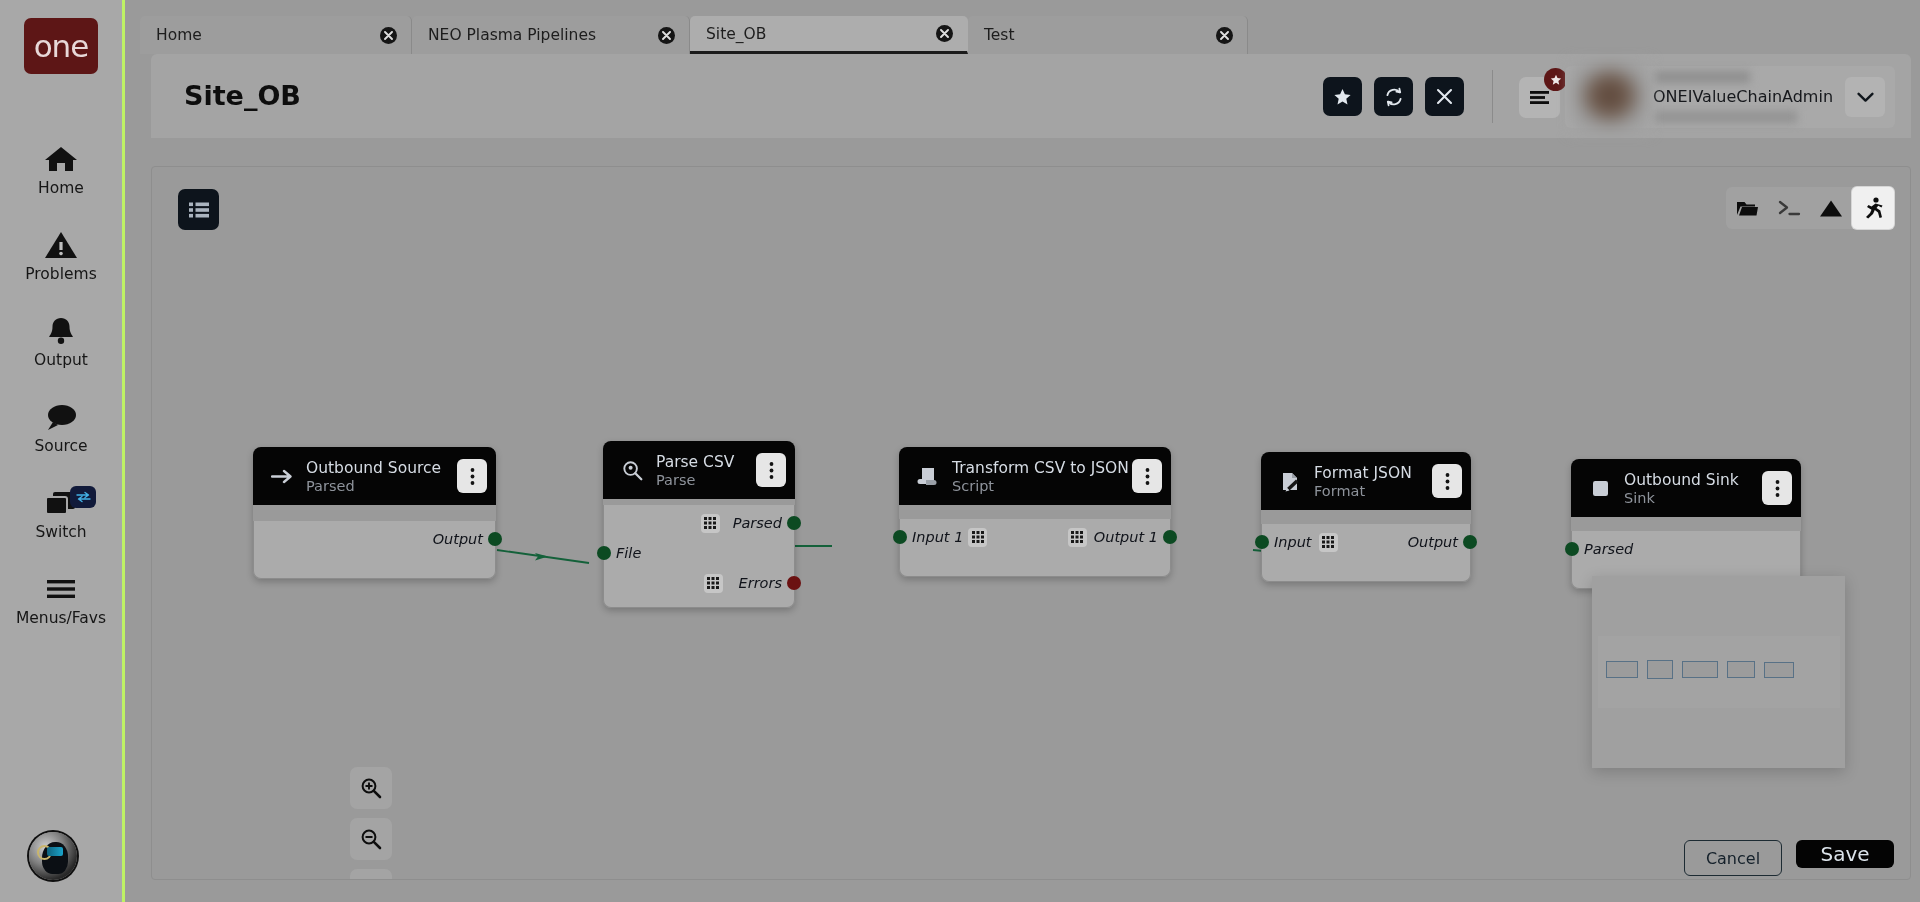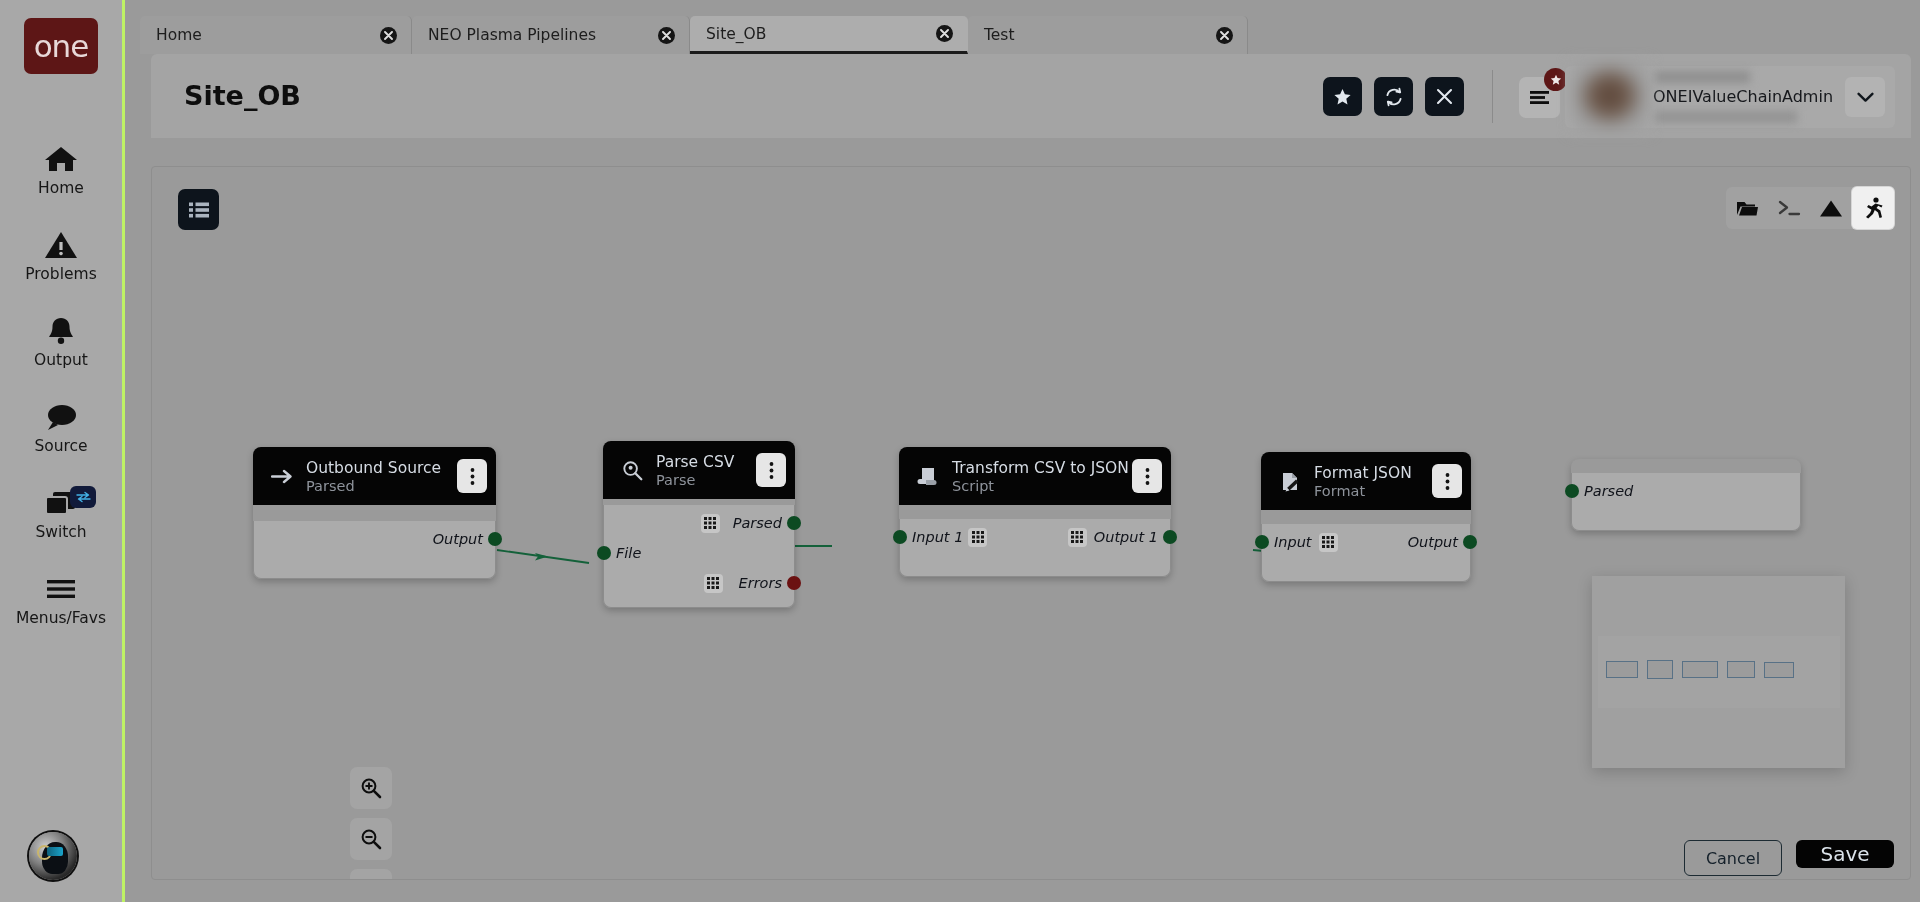--- a/index.html
+++ b/index.html
@@ -694,20 +694,38 @@
             </span>
           </span>
           <span class="port-label">Output</span>
           <span class="dot" style="left:-7px; top:11px;"></span>
           <span class="dot" style="right:-7px; top:11px;"></span>
         </div>
       </div>
     </div>
 
     <div class="node" style="left:1419px; top:292px; width:230px;">
+      <div class="node-head">
+        <span class="nicon">
+          <svg width="19" height="19" viewBox="0 0 19 19">
+              <rect x="2" y="2" width="15" height="15" rx="2.2" fill="#c9ced6"></rect>
+            </svg>
+        </span>
+        <span class="node-titles">
+          <span class="node-title" style="display:block">Outbound Sink</span>
+          <span class="node-sub" style="display:block">Sink</span>
+        </span>
+        <span class="node-menu">
+          <svg width="5" height="19" viewBox="0 0 5 19">
+              <circle cx="2.5" cy="3" r="1.9" fill="#141414"></circle>
+              <circle cx="2.5" cy="9.5" r="1.9" fill="#141414"></circle>
+              <circle cx="2.5" cy="16" r="1.9" fill="#141414"></circle>
+            </svg>
+        </span>
+      </div>
       <div class="node-body" style="height:58px;">
         <div class="port-row" style="justify-content:flex-start; margin-top:14px;">
           <span class="port-label">Parsed</span>
           <span class="dot" style="left:-7px; top:11px;"></span>
         </div>
       </div>
     </div>
 
   </div>
 

